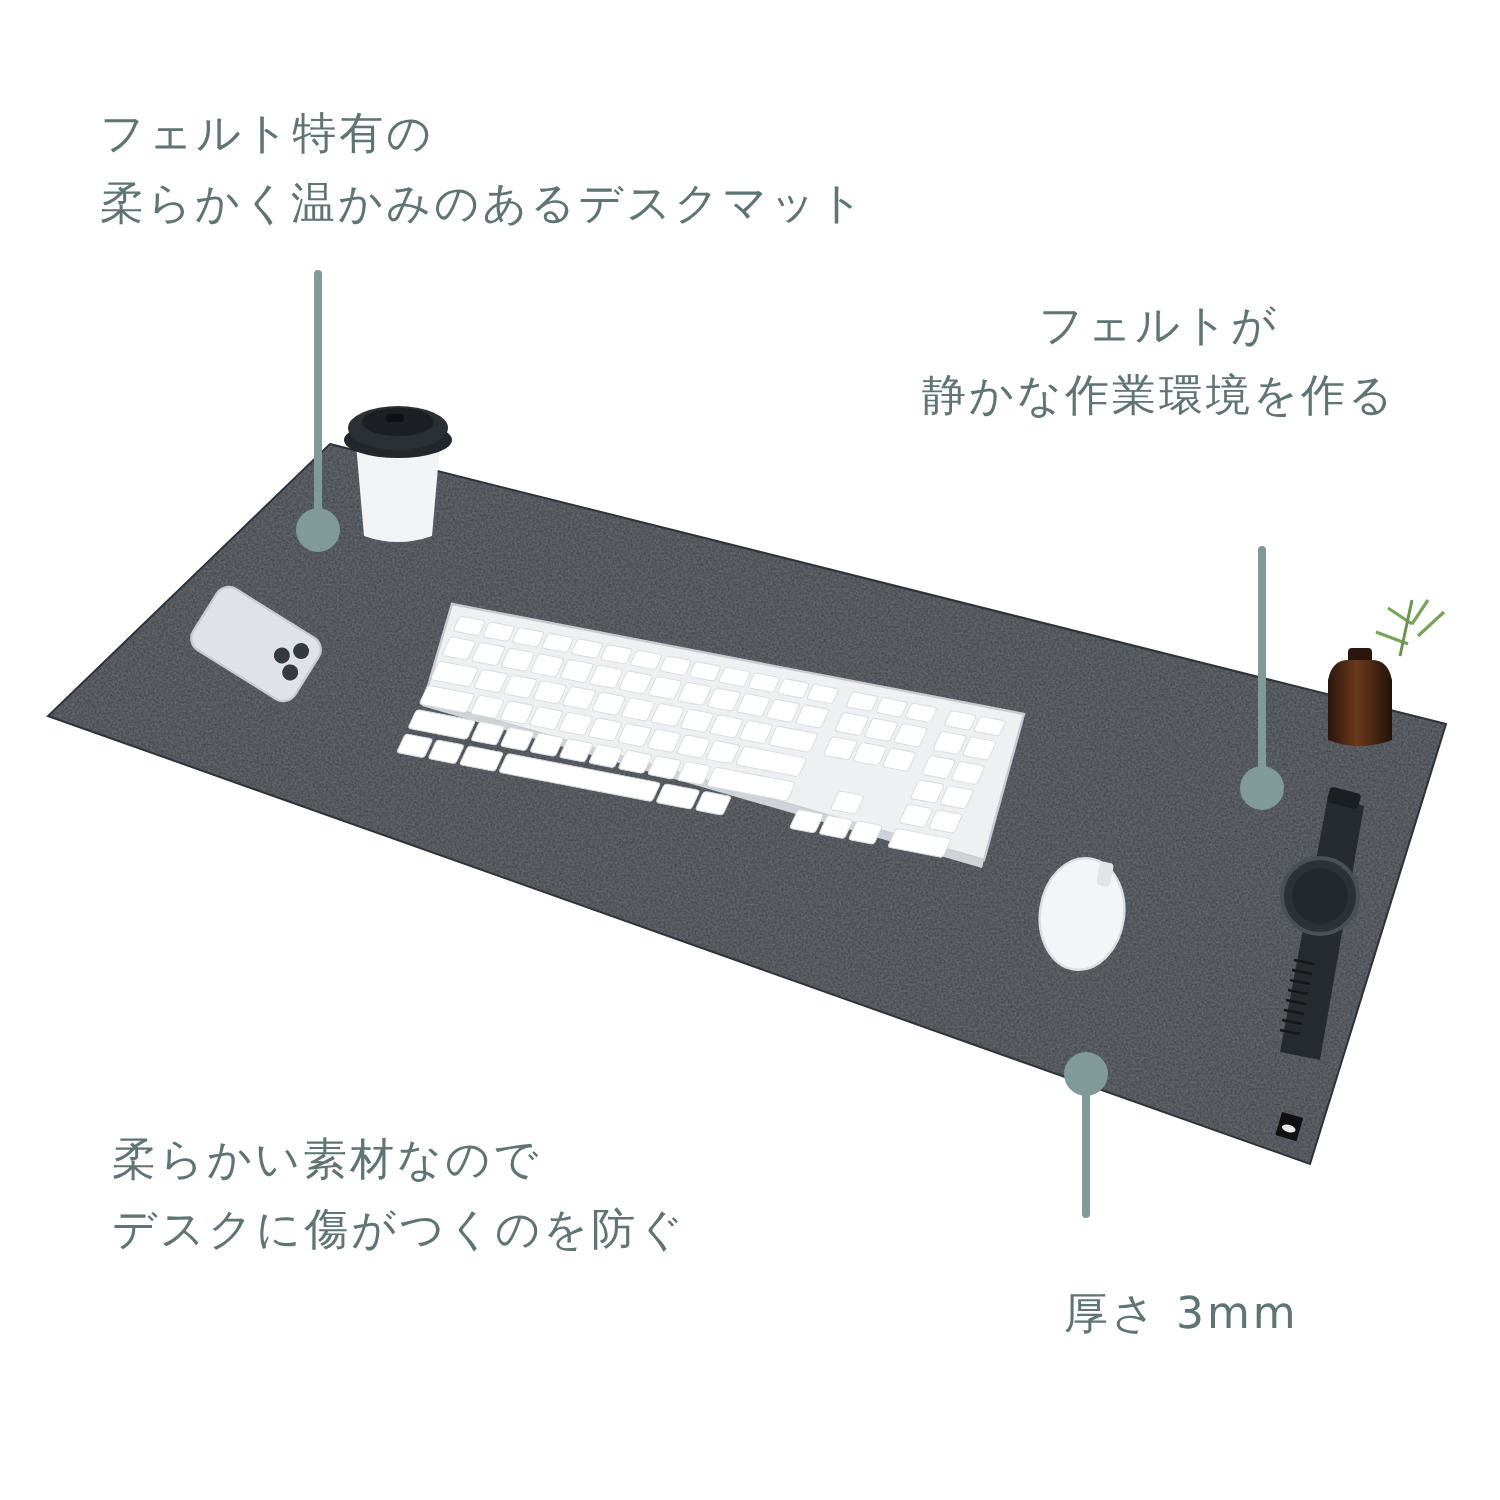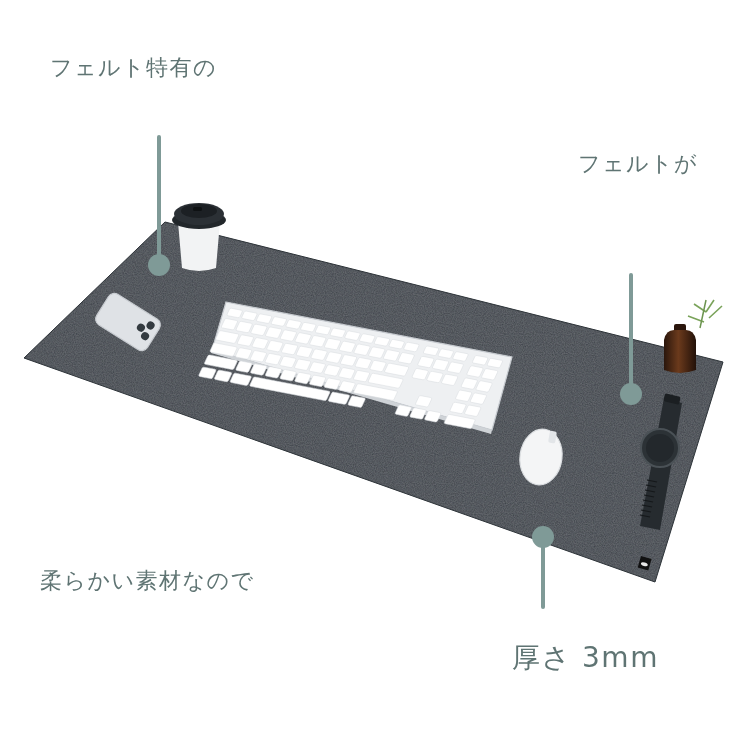--- a/index.html
+++ b/index.html
@@ -2,22 +2,22 @@
 <html><head>
 <meta charset="utf-8">
 <style>
   html,body{margin:0;padding:0;background:#ffffff;}
   body{width:750px;height:750px;position:relative;overflow:hidden;font-family:"DejaVu Sans","Liberation Sans",sans-serif;}
   .scene{position:absolute;left:0;top:0;width:750px;height:744px;}
   .caption{position:absolute;color:#5f7473;font-size:22px;line-height:35px;letter-spacing:1.5px;white-space:nowrap;}
   .caption .line{display:block;}
   .cap-1{left:50px;top:50px;}
   .cap-2{right:52px;top:146px;text-align:center;}
-  .cap-3{left:40px;top:563px;}
-  .cap-4{left:512px;top:640px;font-size:28px;}
+  .cap-3{left:56px;top:563px;}
+  .cap-4{left:532px;top:640px;font-size:22px;}
   .leader{position:absolute;background:#7f9a97;width:4px;border-radius:2px;}
   .dot{position:absolute;background:#7f9a97;width:22px;height:22px;border-radius:50%;}
 </style>
 </head>
 <body>
 
 <div class="scene">
 
   <svg width="750" height="750" viewBox="0 0 750 750" style="position:absolute;left:0;top:0;">
     <defs>
@@ -208,26 +208,29 @@
   <div class="dot" style="left:148px;top:254px;"></div>
 
   <div class="leader" style="left:629px;top:273px;height:115px;"></div>
   <div class="dot" style="left:620px;top:383px;"></div>
 
   <div class="leader" style="left:541px;top:537px;height:72px;"></div>
   <div class="dot" style="left:532px;top:526px;"></div>
 
   <div class="caption cap-1">
     <span class="line">フェルト特有の</span>
+    <span class="line">柔らかく温かみのあるデスクマット</span>
   </div>
 
   <div class="caption cap-2">
     <span class="line">フェルトが</span>
+    <span class="line">静かな作業環境を作る</span>
   </div>
 
   <div class="caption cap-3">
     <span class="line">柔らかい素材なので</span>
+    <span class="line">デスクに傷がつくのを防ぐ</span>
   </div>
 
   <div class="caption cap-4">
     <span class="line">厚さ 3mm</span>
   </div>
 </div>
 
 </body></html>

